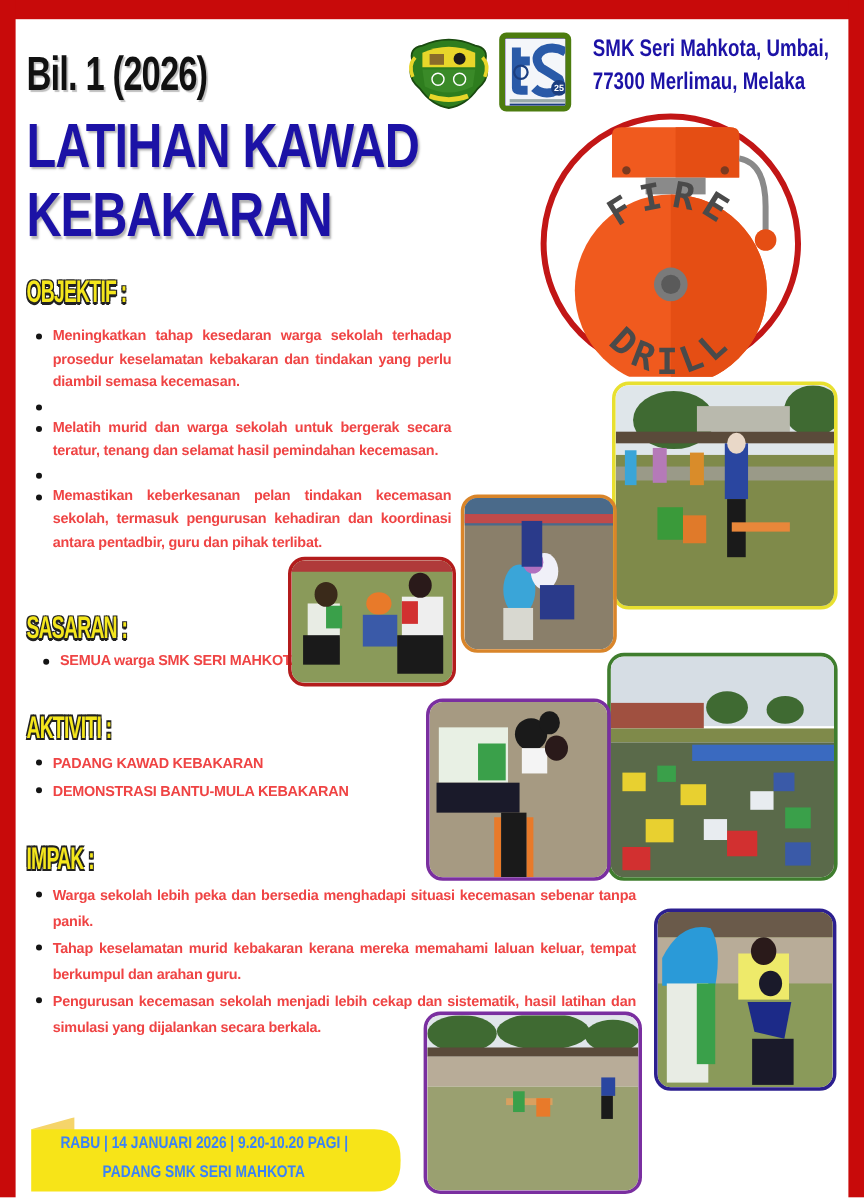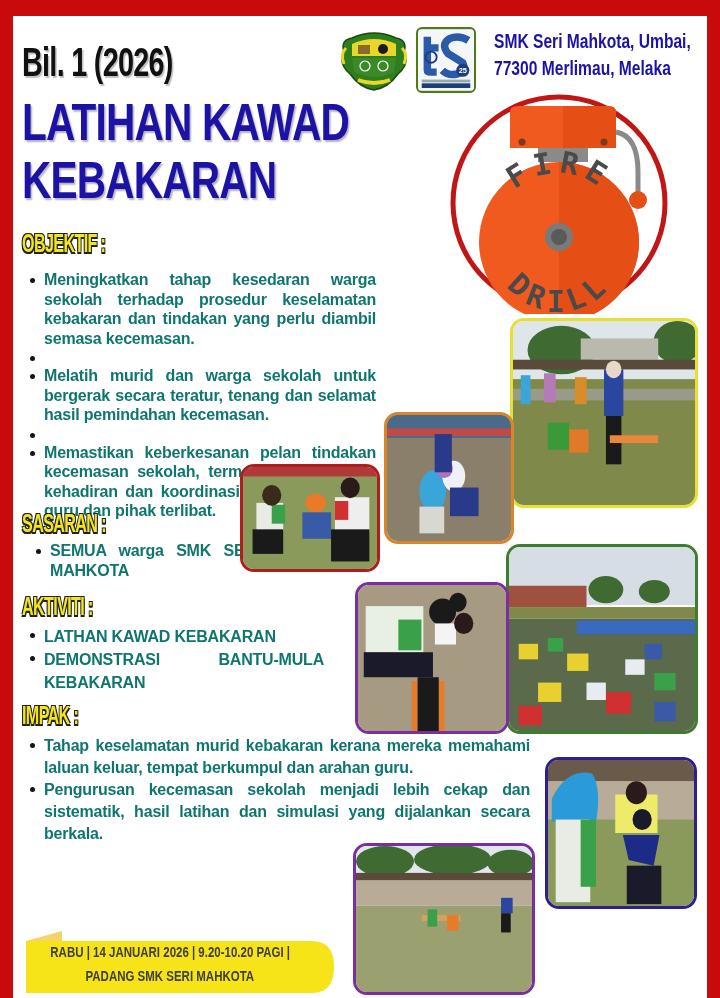--- a/index.html
+++ b/index.html
@@ -11,43 +11,43 @@
     .frame-right { position: absolute; left: 707px; top: 0; width: 13px; height: 998px; background: #c80a0a; }
 
     .headline { position: absolute; font-family: "Liberation Sans", sans-serif; font-weight: 700; transform-origin: left top; letter-spacing: -1px; white-space: nowrap; }
     .bil { left: 22px; top: 40px; font-size: 40px; color: #111; transform: scaleX(0.72); text-shadow: 2px 2px 1px rgba(0,0,0,0.25); }
     .title1 { left: 22px; top: 92px; font-size: 52px; color: #1c12a6; transform: scaleX(0.78); text-shadow: 2px 2px 2px rgba(0,0,0,0.3); }
     .title2 { left: 22px; top: 150px; font-size: 52px; color: #1c12a6; transform: scaleX(0.78); text-shadow: 2px 2px 2px rgba(0,0,0,0.3); }
 
     .school { position: absolute; left: 494px; top: 28px; font-weight: 700; color: #1c12a6; font-size: 20px; line-height: 27px; transform: scaleX(0.78); transform-origin: left top; white-space: nowrap; }
 
     .logo-crest { position: absolute; left: 338px; top: 30px; width: 72px; height: 62px; }
-    .logo-ts { position: absolute; left: 416px; top: 27px; width: 60px; height: 66px; border: 2px solid #4d7c0f; border-radius: 6px; background: #8b5cf6; overflow: hidden; }
+    .logo-ts { position: absolute; left: 416px; top: 27px; width: 60px; height: 66px; border: 5px solid #4d7c0f; border-radius: 6px; background: #8b5cf6; overflow: hidden; }
 
     .bell { position: absolute; left: 448px; top: 92px; width: 222px; height: 222px; }
 
     .section-head { position: absolute; font-weight: 700; font-size: 26px; color: #f4e61c; transform: scaleX(0.62); transform-origin: left top; white-space: nowrap; letter-spacing: -1px;
       text-shadow: -1.5px -1.5px 0 #222, 1.5px -1.5px 0 #222, -1.5px 1.5px 0 #222, 1.5px 1.5px 0 #222, 0 2px 0 #222; }
 
     ul.bullets { position: absolute; list-style: none; }
-    ul.bullets li { position: relative; padding-left: 20px; font-weight: 700; color: #0f766e; font-size: 16px; line-height: 19.5px; text-align: justify; }
+    ul.bullets li { position: relative; padding-left: 20px; font-weight: 700; color: #ef4444; font-size: 12px; line-height: 19.5px; text-align: justify; }
     ul.bullets li::before { content: ""; position: absolute; left: 6px; top: 8px; width: 5px; height: 5px; border-radius: 50%; background: #141414; }
     ul.bullets li.empty { height: 18px; }
     .narrow { font-family: "Liberation Sans", sans-serif; letter-spacing: -0.2px; }
 
     .obj-list { left: 24px; top: 270px; width: 352px; }
     .sas-list { left: 30px; top: 541px; width: 230px; }
     .akt-list { left: 24px; top: 625px; width: 300px; }
     .imp-list { left: 24px; top: 735px; width: 506px; }
 
     .photo { position: absolute; border-radius: 14px; overflow: hidden; border-style: solid; }
     .photo svg { display: block; width: 100%; height: 100%; }
 
     .banner { position: absolute; left: 22px; top: 931px; width: 312px; height: 65px; }
-    .banner-text { position: absolute; left: 22px; top: 940px; width: 296px; text-align: center; font-weight: 700; color: #404040; font-size: 14px; line-height: 24px; white-space: nowrap; }
+    .banner-text { position: absolute; left: 22px; top: 940px; width: 296px; text-align: center; font-weight: 700; color: #3b82f6; font-size: 14px; line-height: 24px; white-space: nowrap; }
     .banner-text span { display: inline-block; transform: scaleX(0.82); transform-origin: center; }
   </style>
 </head>
 <body>
 
 <div class="frame-top"></div>
 <div class="frame-left"></div>
 <div class="frame-right"></div>
 
 <div class="headline bil">Bil. 1 (2026)</div>
@@ -122,26 +122,27 @@
   <li>Memastikan keberkesanan pelan tindakan kecemasan sekolah, termasuk pengurusan kehadiran dan koordinasi antara pentadbir, guru dan pihak terlibat.</li>
 </ul>
 
 <div class="section-head" style="left:22px; top:508px;">SASARAN :</div>
 <ul class="bullets sas-list narrow">
   <li>SEMUA warga SMK SERI MAHKOTA</li>
 </ul>
 
 <div class="section-head" style="left:22px; top:591px;">AKTIVITI :</div>
 <ul class="bullets akt-list narrow">
-  <li style="line-height:23px;">LATHAN KAWAD KEBAKARAN</li>
+  <li style="line-height:23px;">PADANG KAWAD KEBAKARAN</li>
   <li style="line-height:23px;">DEMONSTRASI BANTU-MULA KEBAKARAN</li>
 </ul>
 
 <div class="section-head" style="left:22px; top:700px;">IMPAK :</div>
 <ul class="bullets imp-list narrow">
+  <li style="line-height:22px;">Warga sekolah lebih peka dan bersedia menghadapi situasi kecemasan sebenar tanpa panik.</li>
   <li style="line-height:22px;">Tahap keselamatan murid kebakaran kerana mereka memahami laluan keluar, tempat berkumpul dan arahan guru.</li>
   <li style="line-height:22px;">Pengurusan kecemasan sekolah menjadi lebih cekap dan sistematik, hasil latihan dan simulasi yang dijalankan secara berkala.</li>
 </ul>
 
 <div class="photo" style="left:510px; top:318px; width:188px; height:190px; border-width:3px; border-color:#e8e030;">
   <svg viewBox="0 0 188 190" preserveAspectRatio="none">
     <rect width="188" height="60" fill="#dfe6ea"></rect>
     <ellipse cx="50" cy="30" rx="35" ry="25" fill="#3f6a32"></ellipse>
     <ellipse cx="170" cy="22" rx="25" ry="22" fill="#3f6a32"></ellipse>
     <rect x="70" y="18" width="80" height="22" fill="#b9b9ad"></rect>

